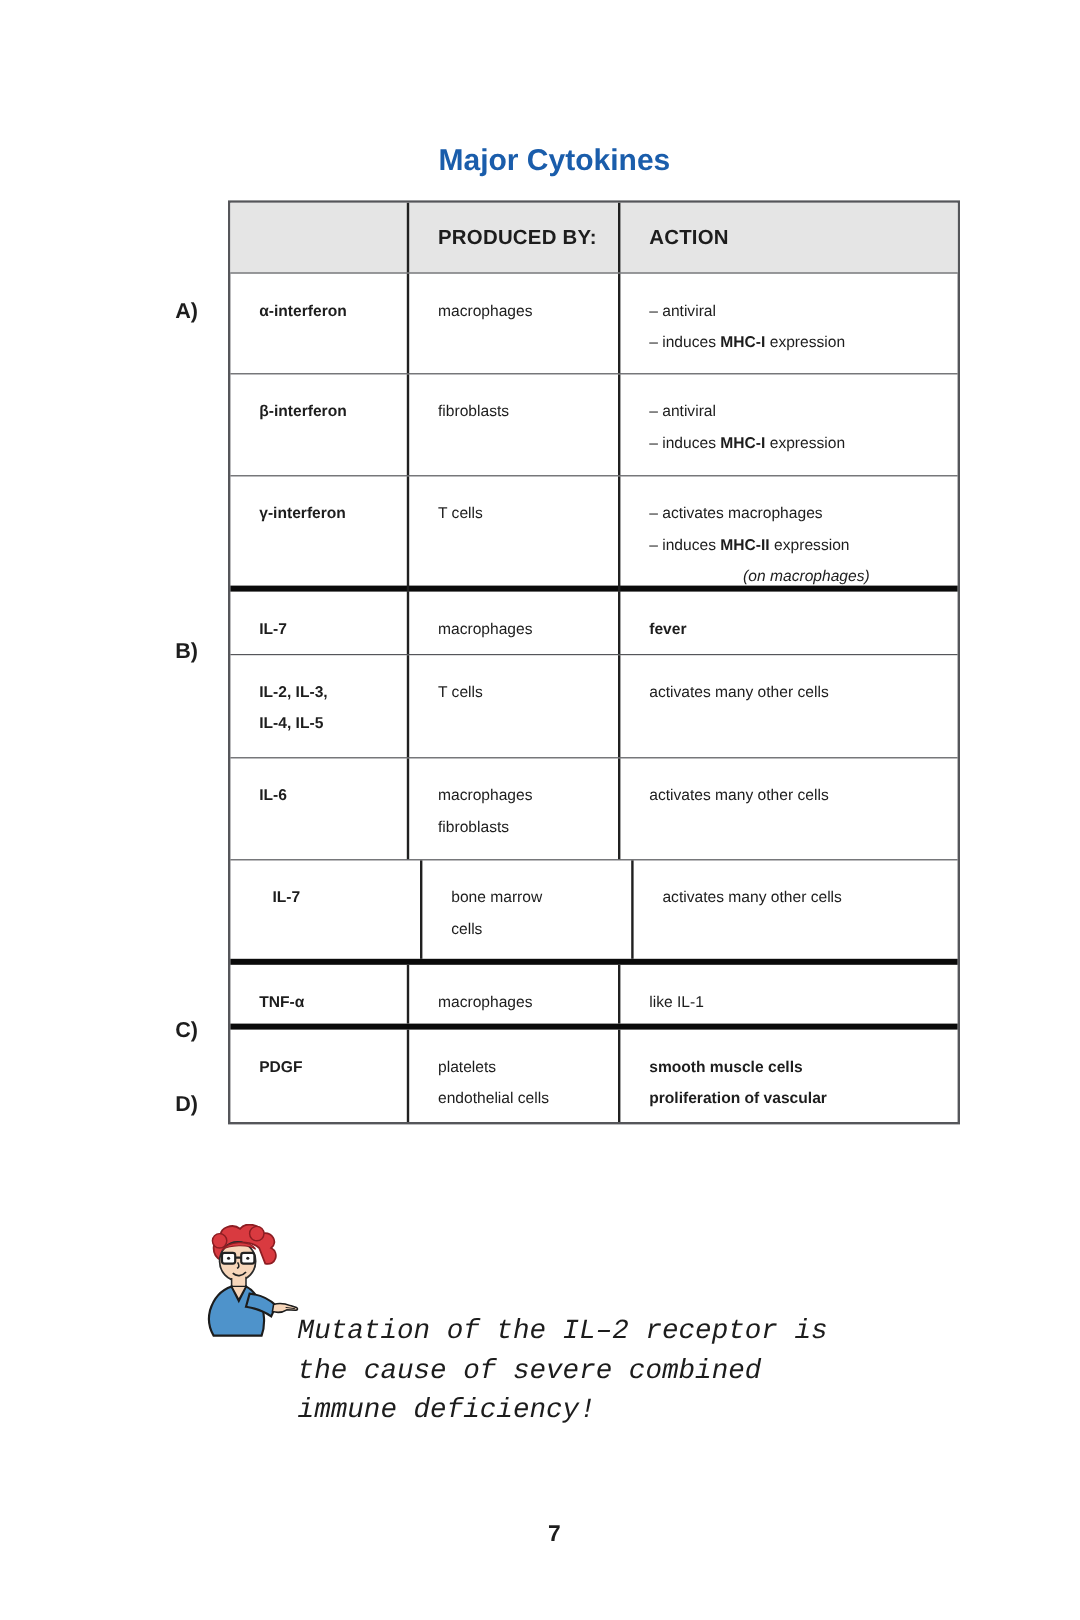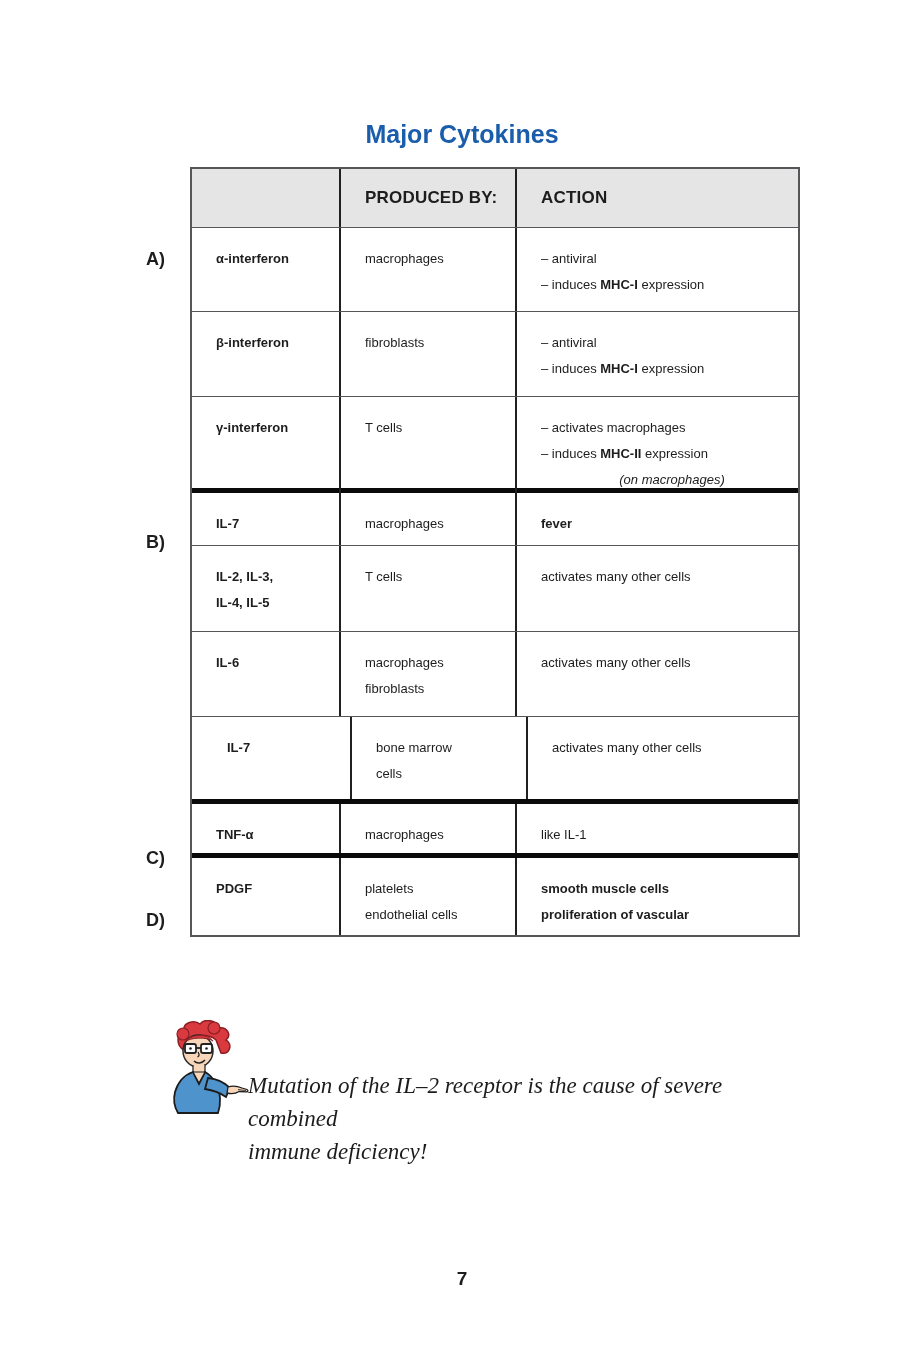--- a/index.html
+++ b/index.html
@@ -53,22 +53,22 @@
   
   .letter{
     position:absolute;left:146px;
     font-size:18px;font-weight:bold;line-height:26px;
   }
   .letter.a{top:246px;} .letter.b{top:529px;}
   .letter.c{top:845px;} .letter.d{top:907px;}
   
   .mascot{position:absolute;left:150px;top:1020px;}
   .note{
-    position:absolute;left:248px;top:1069px;width:490px;
-    font-family:Liberation Serif, serif;
+    position:absolute;left:248px;top:1093px;width:490px;
+    font-family:Liberation Mono, monospace;
     font-style:italic;
     font-size:23px;line-height:33px;
     color:#1c1c1c;
   }
   .pagenum{
     position:absolute;top:1268px;left:12px;width:900px;
     text-align:center;font-size:19px;font-weight:bold;
   }
 </style>
 </head>

